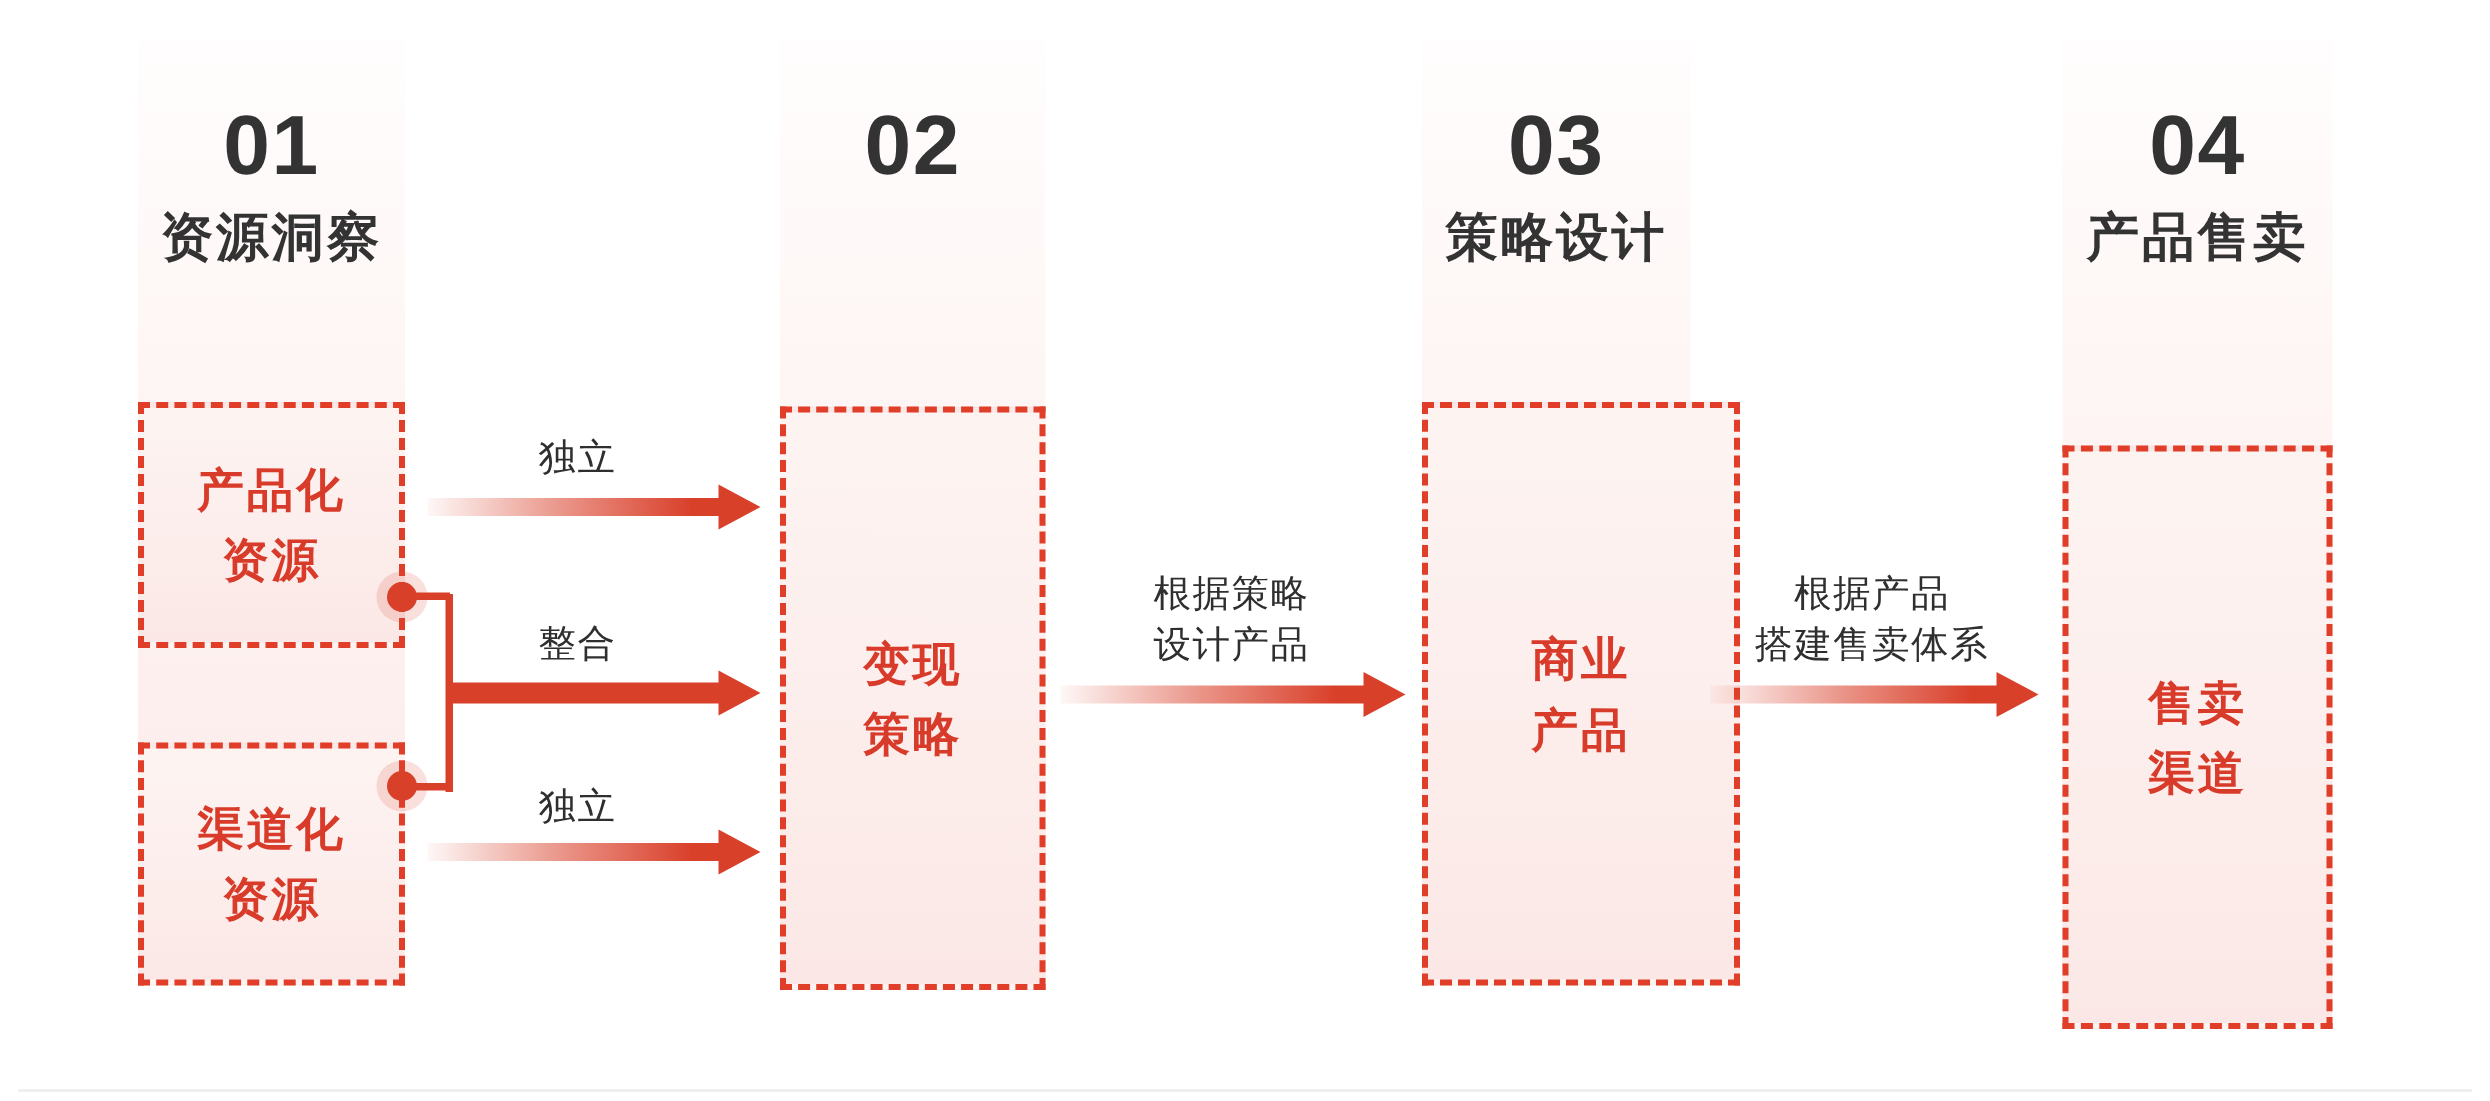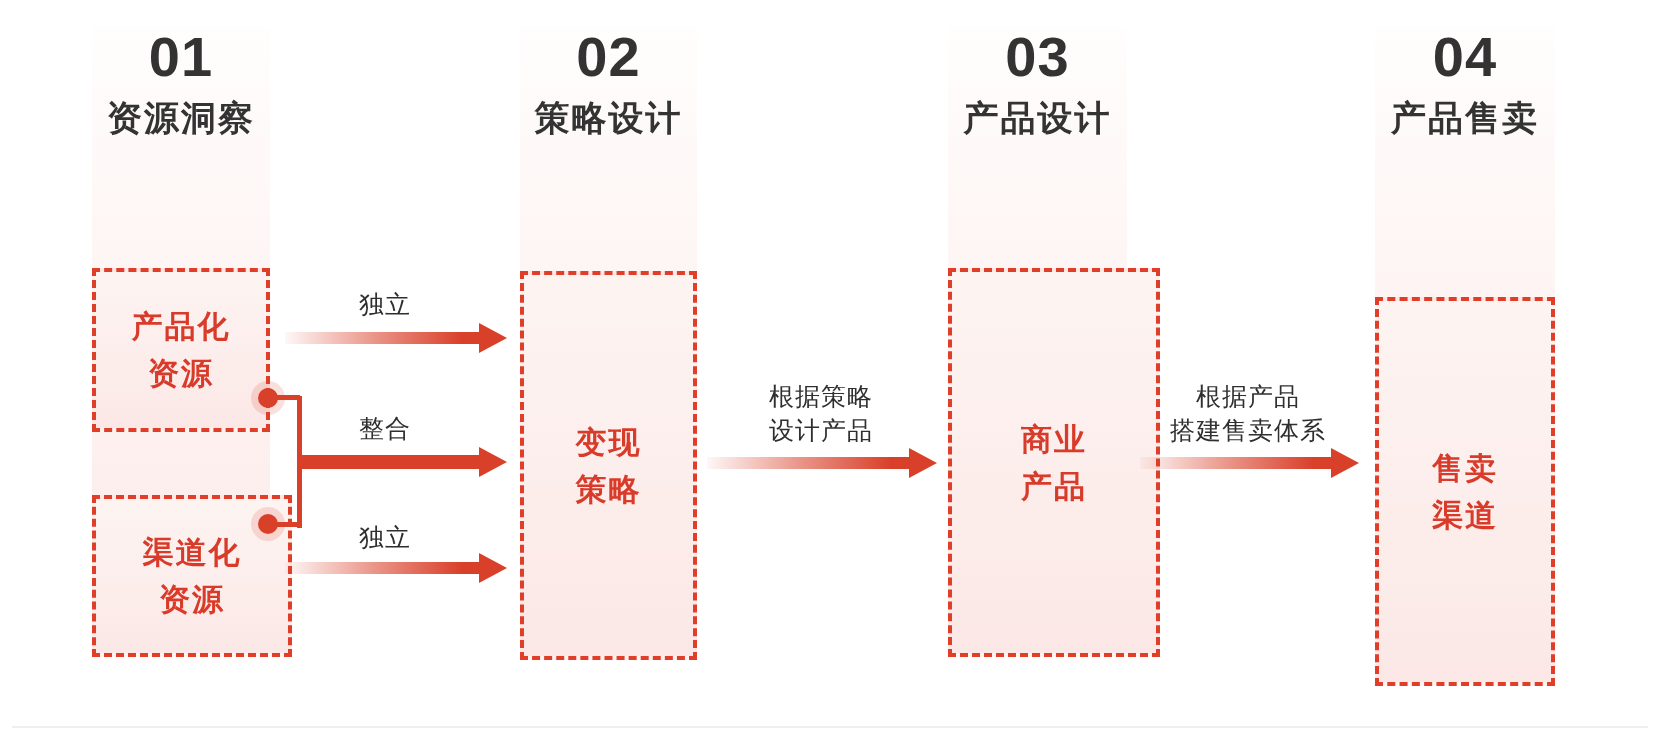--- a/index.html
+++ b/index.html
@@ -15,39 +15,39 @@
   .strip {
     position:absolute; top:27px; height:630px;
     background:linear-gradient(180deg,#fffdfd 0%,#fdf2f0 55%,#fbe9e7 100%);
     text-align:center;
   }
   .strip-1 { left:92px;   width:178px; }
   .strip-2 { left:520px;  width:177px; }
   .strip-3 { left:948px;  width:179px; }
   .strip-4 { left:1375px; width:180px; }
   .stage-num {
-    font-size:56px; font-weight:bold; color:#333333;
+    margin-top:40px; font-size:56px; font-weight:bold; color:#333333;
     letter-spacing:1px; line-height:60px;
   }
   .stage-title {
     margin-top:8px; font-size:35px; font-weight:bold; color:#333333;
     letter-spacing:2px;
   }
 
   
   .dashedbox {
     position:absolute;
     border:4px dashed #e03e29;
     background:linear-gradient(180deg,#fdf4f2 0%,#fbe8e6 100%);
     display:flex; flex-direction:column; align-items:center; justify-content:center;
     color:#d93b2a; font-weight:bold; font-size:31px; line-height:47px;
     letter-spacing:2px; text-align:center;
   }
   .box-productized { left:92px;   top:268px; width:178px; height:164px; }
-  .box-channelized { left:92px;   top:495px; width:200px; height:162px; }
+  .box-channelized { left:92px;   top:495px; width:178px; height:162px; }
   .box-strategy    { left:520px;  top:271px; width:177px; height:389px; }
   .box-product     { left:948px;  top:268px; width:212px; height:389px; }
   .box-channel     { left:1375px; top:268px; width:180px; height:389px;margin-top:29px; }
 
   
   .shaft { position:absolute; }
   .shaft-grad { background:linear-gradient(90deg, rgba(217,64,42,0.04) 0%, rgba(217,64,42,0.55) 45%, #d9402a 90%); }
   .shaft-solid { background:#d9402a; }
   .head {
     position:absolute; width:0; height:0;
@@ -94,25 +94,24 @@
 <body>
 
 <div class="canvas">
 
   <div class="strip strip-1">
     <div class="stage-num">01</div>
     <div class="stage-title">资源洞察</div>
   </div>
   <div class="strip strip-2">
     <div class="stage-num">02</div>
-    <div class="stage-title">策略设计</div>
   </div>
   <div class="strip strip-3">
     <div class="stage-num">03</div>
-    <div class="stage-title">产品设计</div>
+    <div class="stage-title">策略设计</div>
   </div>
   <div class="strip strip-4">
     <div class="stage-num">04</div>
     <div class="stage-title">产品售卖</div>
   </div>
 
   <div class="dashedbox box-productized">
     <div>产品化</div>
     <div>资源</div>
   </div>

